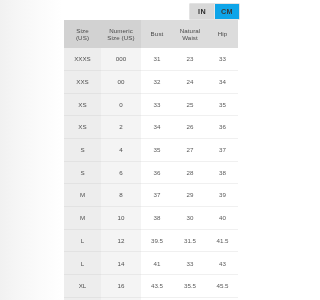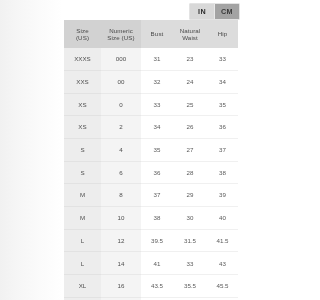--- a/index.html
+++ b/index.html
@@ -40,21 +40,21 @@
     overflow: hidden;
   }
   .toggle-btn {
     font-size: 7.2px;
     letter-spacing: 0.35px;
     font-weight: 700;
     color: #3a3a3a;
     padding: 3.5px 0 3.5px 0;
     width: 24px;
     text-align: center;
-    background: #a3a3a3;
+    background: #0ea5e9;
     cursor: pointer;
     user-select: none;
     line-height: 8px;
   }
   .toggle-btn.active {
     background: #d8d8d8;
     color: #2b2b2b;
   }
   .toggle-sep {
     width: 1px;

